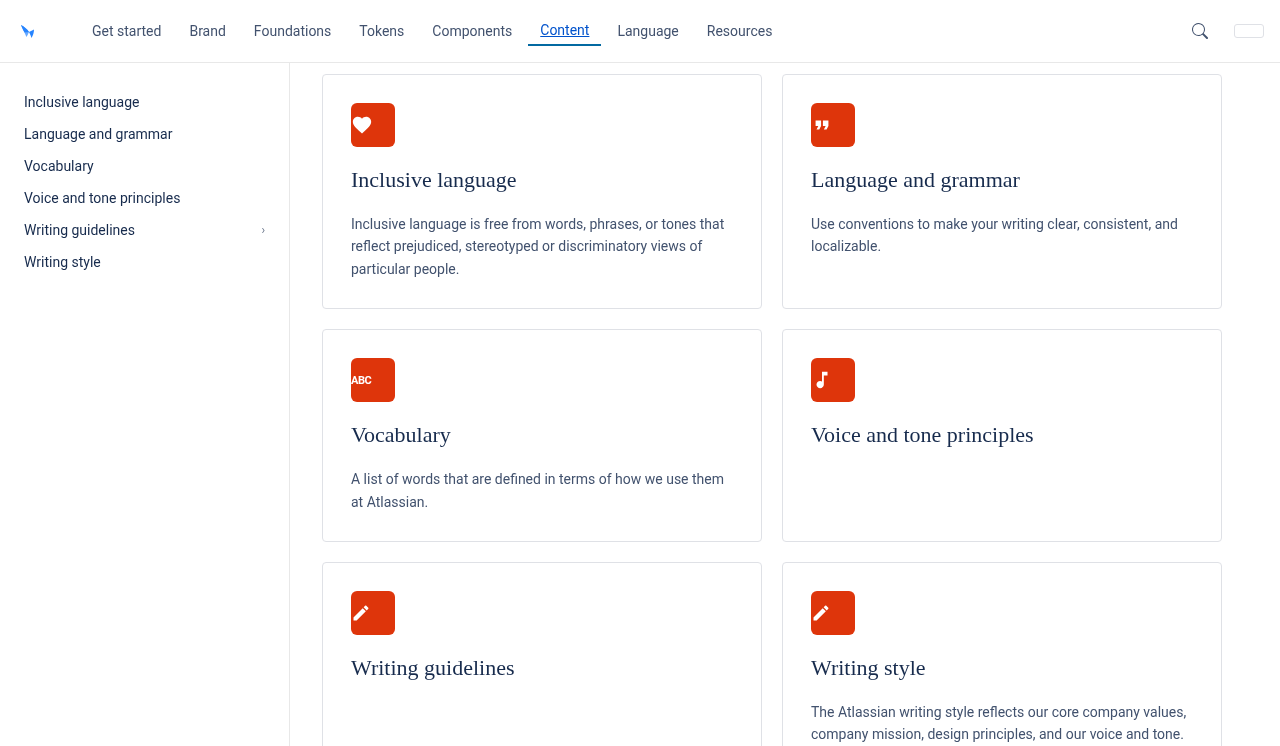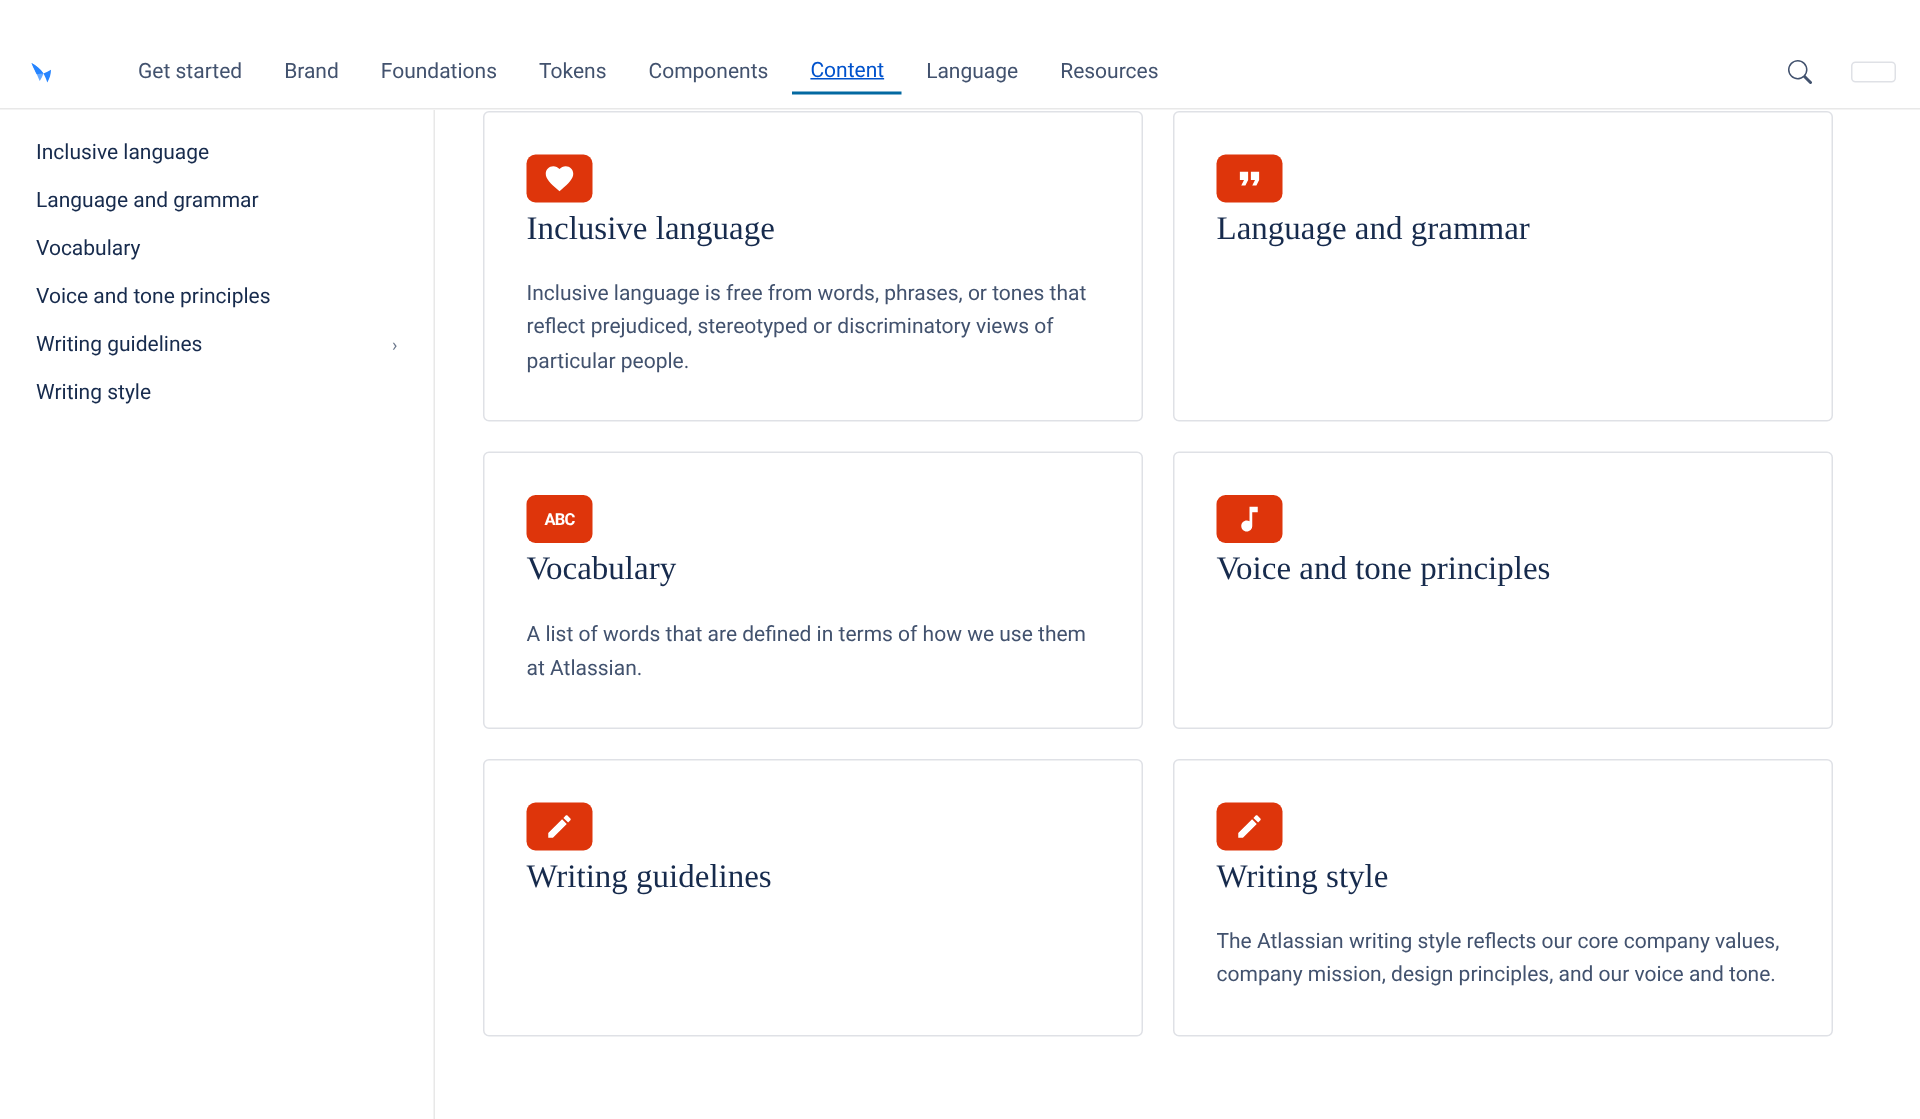--- a/index.html
+++ b/index.html
@@ -2,30 +2,29 @@
 <html><head>
   <meta charset="utf-8">
   <style>
     * { box-sizing: border-box; margin: 0; padding: 0; }
     body { font-family: -apple-system, BlinkMacSystemFont, 'Segoe UI', Roboto, sans-serif; background: #fff; color: #172b4d; }
 
     
     .header {
       display: flex;
       align-items: center;
-      height: 50px;
+      height: 63px;
       padding: 0 16px;
       border-bottom: 1px solid #e8e8e8;
       position: fixed;
       top: 0;
       left: 0;
       right: 0;
       background: #fff;
       z-index: 100;
-      margin-top: 23px;
     }
     .header-logo {
       display: flex;
       align-items: center;
       margin-right: 32px;
       text-decoration: none;
     }
     .logo-icon {
       width: 24px;
       height: 24px;
@@ -153,27 +152,26 @@
       padding: 28px;
       cursor: pointer;
       transition: box-shadow 0.15s;
       text-decoration: none;
       color: inherit;
       display: block;
     }
 
     .card-icon {
       width: 44px;
-      height: 32px;
+      height: 44px;
       background: #de350b;
       border-radius: 6px;
       display: flex;
       align-items: center;
-      justify-content: center;
-      margin-bottom: 4px;
+      margin-bottom: 20px;
       color: #fff;
       font-size: 18px;
     }
 
     .card-title {
       font-size: 22px;
       font-weight: 500;
       color: #172b4d;
       margin-bottom: 12px;
       font-family: 'Georgia', serif;
@@ -265,20 +263,21 @@
           <div class="card-title">Inclusive language</div>
           <div class="card-description">Inclusive language is free from words, phrases, or tones that reflect prejudiced, stereotyped or discriminatory views of particular people.</div>
         </a>
         <a class="card">
           <div class="card-icon">
             <svg viewBox="0 0 24 24" width="22" height="22" fill="white">
               <path d="M6 17h3l2-4V7H5v6h3zm8 0h3l2-4V7h-6v6h3z"></path>
             </svg>
           </div>
           <div class="card-title">Language and grammar</div>
+          <div class="card-description">Use conventions to make your writing clear, consistent, and localizable.</div>
         </a>
         <a class="card">
           <div class="card-icon">
             <span style="font-size:11px;font-weight:700;letter-spacing:-0.5px;color:white;line-height:1;">ABC</span>
           </div>
           <div class="card-title">Vocabulary</div>
           <div class="card-description">A list of words that are defined in terms of how we use them at Atlassian.</div>
         </a>
         <a class="card">
           <div class="card-icon">

